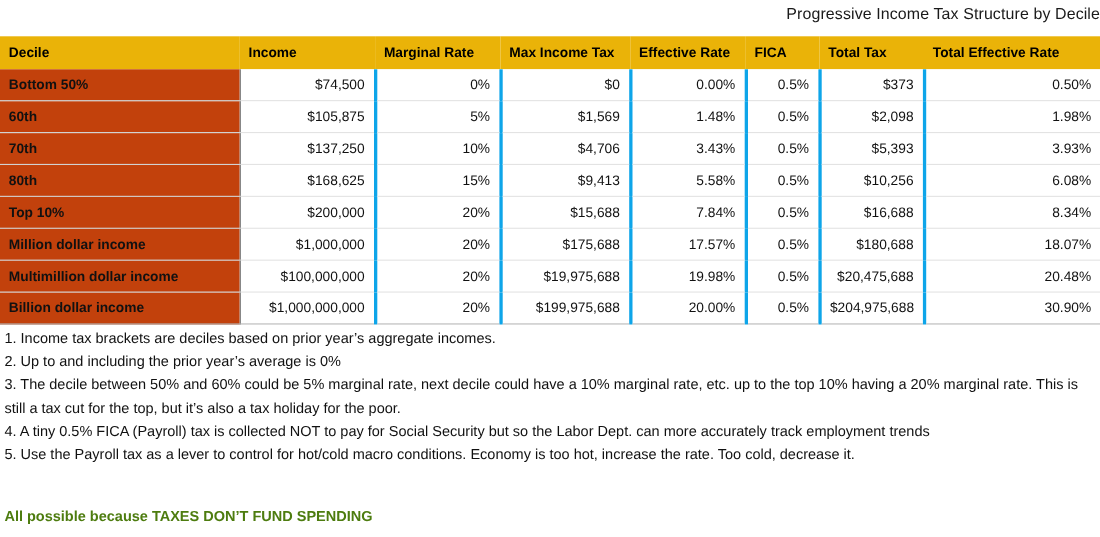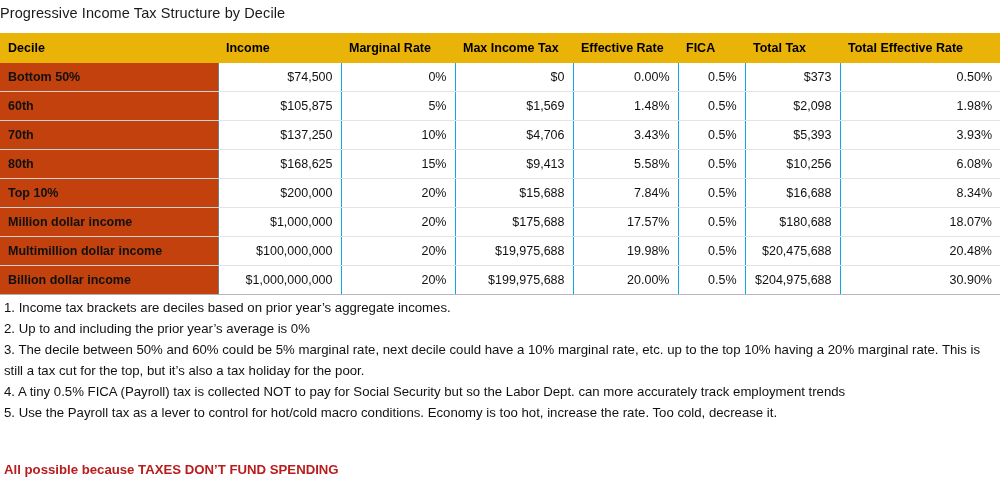--- a/index.html
+++ b/index.html
@@ -19,21 +19,21 @@
     width: 1000px;
     height: 488px;
   }
 
   
   .title {
     position: absolute;
     top: 5px;
     left: 0;
     width: 1000px;
-    text-align: left;
+    text-align: right;
     font-size: 14.5px;
     color: #1a1a1a;
     letter-spacing: 0.1px;
   }
 
   
   .tbl-wrap {
     position: absolute;
     top: 33px;
     left: 0;
@@ -75,21 +75,21 @@
     font-weight: bold;
     text-align: left;
     border-right: 1px solid #7a7a7a;
     border-bottom: 1px solid #d2d2d2;
   }
   table.tax tbody tr:last-child td.c-label {
     border-bottom: 1px solid #b0b0b0;
   }
   table.tax tbody td.num {
     text-align: right;
-    border-right: 1px solid #0ea5e9;
+    border-right: 3px solid #0ea5e9;
   }
   table.tax tbody td.num.last {
     border-right: none;
   }
 
   
   col.w-decile   { width: 218px; }
   col.w-income   { width: 123px; }
   col.w-marg     { width: 114px; }
   col.w-maxtax   { width: 118px; }
@@ -237,15 +237,15 @@
   </div>
 
   <div class="notes">
     <p>1. Income tax brackets are deciles based on prior year’s aggregate incomes.</p>
     <p>2. Up to and including the prior year’s average is 0%</p>
     <p>3. The decile between 50% and 60% could be 5% marginal rate, next decile could have a 10% marginal rate, etc. up to the top 10% having a 20% marginal rate. This is still a tax cut for the top, but it’s also a tax holiday for the poor.</p>
     <p>4. A tiny 0.5% FICA (Payroll) tax is collected NOT to pay for Social Security but so the Labor Dept. can more accurately track employment trends</p>
     <p>5. Use the Payroll tax as a lever to control for hot/cold macro conditions. Economy is too hot, increase the rate. Too cold, decrease it.</p>
   </div>
 
-  <div class="footer-note" style="color: #b91c1c;">All possible because TAXES DON’T FUND SPENDING</div>
+  <div class="footer-note" style="color: #4d7c0f;">All possible because TAXES DON’T FUND SPENDING</div>
 
 </div>
 
 </body></html>

